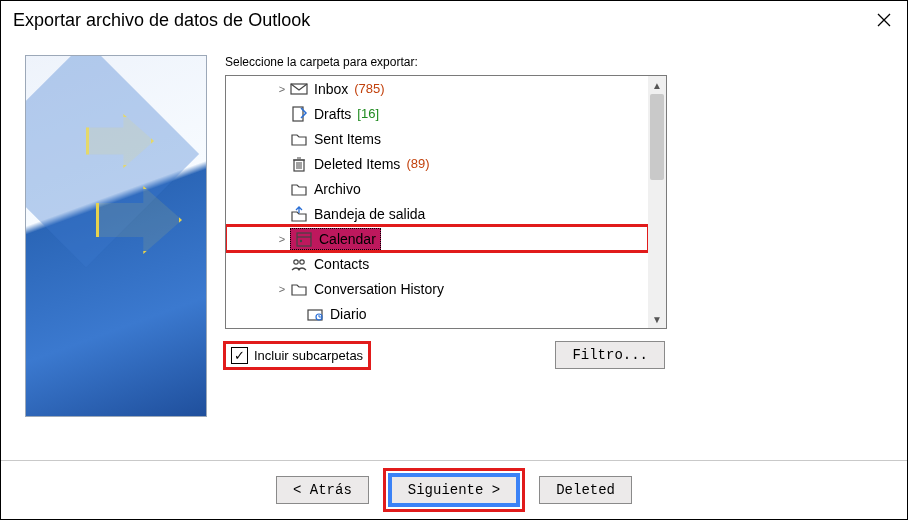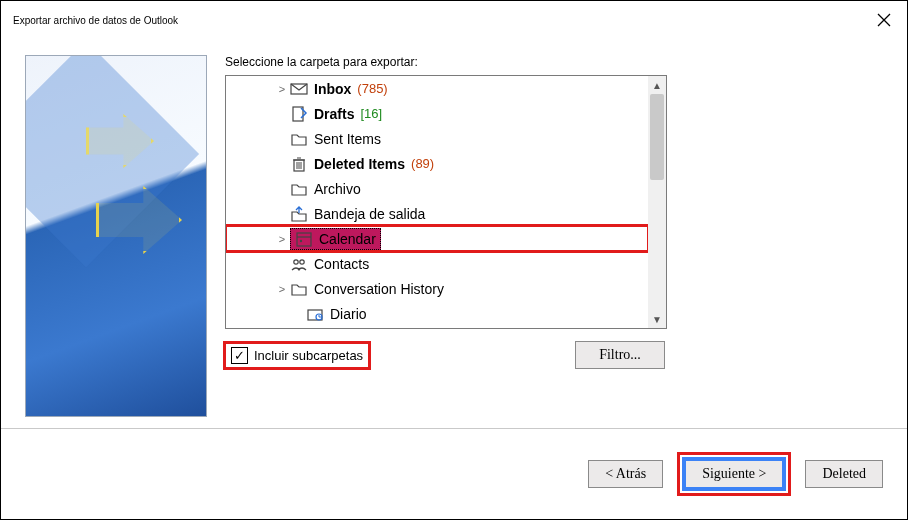--- a/index.html
+++ b/index.html
@@ -1,18 +1,18 @@
 <!DOCTYPE html>
 <html><head>
 <meta charset="utf-8">
 <style>
 html,body{margin:0;padding:0;font-family:"Segoe UI",Tahoma,sans-serif;font-size:13px;color:#000;background:#fff}
 .dialog{width:908px;height:520px;box-sizing:border-box;position:relative;border:1px solid #000}
 .titlebar{height:38px;display:flex;align-items:center;justify-content:space-between;padding:0 0 0 12px}
-.titlebar .title{font-size:10px}
+.titlebar .title{font-size:18px}
 .titlebar .close{width:46px;height:38px;display:flex;align-items:center;justify-content:center;font-size:18px;cursor:default}
 .body{display:flex;padding:16px 24px 0 24px;gap:18px}
 .wizard-art{width:180px;height:360px;background:linear-gradient(160deg,#eef3fb 0%,#f7fbff 40%,#2b66b7 42%,#3b79cf 72%,#1f4f9c 100%);border:1px solid #9ca8b8;position:relative;overflow:hidden}
 .art-arrow{position:absolute;border:3px solid #d8c84a;width:62px;height:48px;clip-path:polygon(0 25%,55% 25%,55% 0,100% 50%,55% 100%,55% 75%,0 75%)}
 .a1{top:58px;left:60px;border-color:#e4d86a;background:rgba(232,220,100,.15)}
 .a2{top:130px;left:70px;width:80px;height:62px;border-color:#e6d24e;background:rgba(230,210,80,.12)}
 .content{flex:1;min-width:0}
 .content-label{margin:0 0 6px 0;font-size:12px}
 .tree{border:1px solid #7a7a7a;width:440px;height:252px;position:relative;overflow:hidden;background:#fff}
 .tree-inner{position:absolute;inset:0 18px 0 0;overflow:hidden}
@@ -20,32 +20,32 @@
 .scroll-btn{width:18px;height:18px;display:flex;align-items:center;justify-content:center;font-size:10px;color:#555}
 .scroll-track{flex:1;width:18px;position:relative}
 .scroll-thumb{position:absolute;top:0;left:2px;width:14px;height:86px;background:#c9c9c9;border-radius:2px}
 .row{display:flex;align-items:center;height:25px;padding-left:8px;white-space:nowrap}
 .exp{width:16px;text-align:center;color:#6c6c6c;font-size:11px}
 .indent1{width:40px}
 .indent2{width:56px}
 .icn{width:18px;height:18px;margin-right:6px;display:inline-flex}
 .icn svg{width:18px;height:18px}
 .name{font-size:14px}
-.bold{font-weight:700}
+.bold{font-weight:400}
 .count{color:#c2410c;margin-left:6px}
 .count-green{color:#1e8a1e;margin-left:6px}
 .row.sel .name-wrap{background:#be185d;border:1px dotted #000;padding:1px 4px}
 .name-wrap{display:inline-flex;align-items:center}
 .hl-red{outline:3px solid #e11b1b;outline-offset:-1px}
 .under-row{display:flex;align-items:center;width:440px;margin-top:12px;justify-content:space-between}
 .chk{display:flex;align-items:center;gap:6px;padding:4px 6px}
 .chk-box{width:15px;height:15px;border:1px solid #000;display:flex;align-items:center;justify-content:center;font-size:13px;line-height:1}
-.btn{background:#eceaea;border:1px solid #8a8a8a;padding:5px 16px;font-size:14px;font-family:Liberation Serif, serif}
+.btn{background:#eceaea;border:1px solid #8a8a8a;padding:5px 16px;font-size:14px;font-family:Liberation Mono, monospace}
 .btn.small{min-width:90px}
-.footer{position:absolute;left:0;right:0;bottom:0;border-top:1px solid #c9c9c9;height:58px;display:flex;align-items:center;justify-content:flex-end;gap:14px;padding:16px 24px}
+.footer{position:absolute;left:0;right:0;bottom:0;border-top:1px solid #c9c9c9;height:58px;display:flex;align-items:center;justify-content:center;gap:14px;padding:0 24px}
 .hl-red-thick{border:3px solid #e11b1b;padding:2px;display:inline-block}
 .hl-red-thick .btn{border:4px solid #3b82f6}
 </style>
 </head>
 <body>
 
 <div class="dialog">
 
   <div class="titlebar">
     <div class="title">Exportar archivo de datos de Outlook</div>

